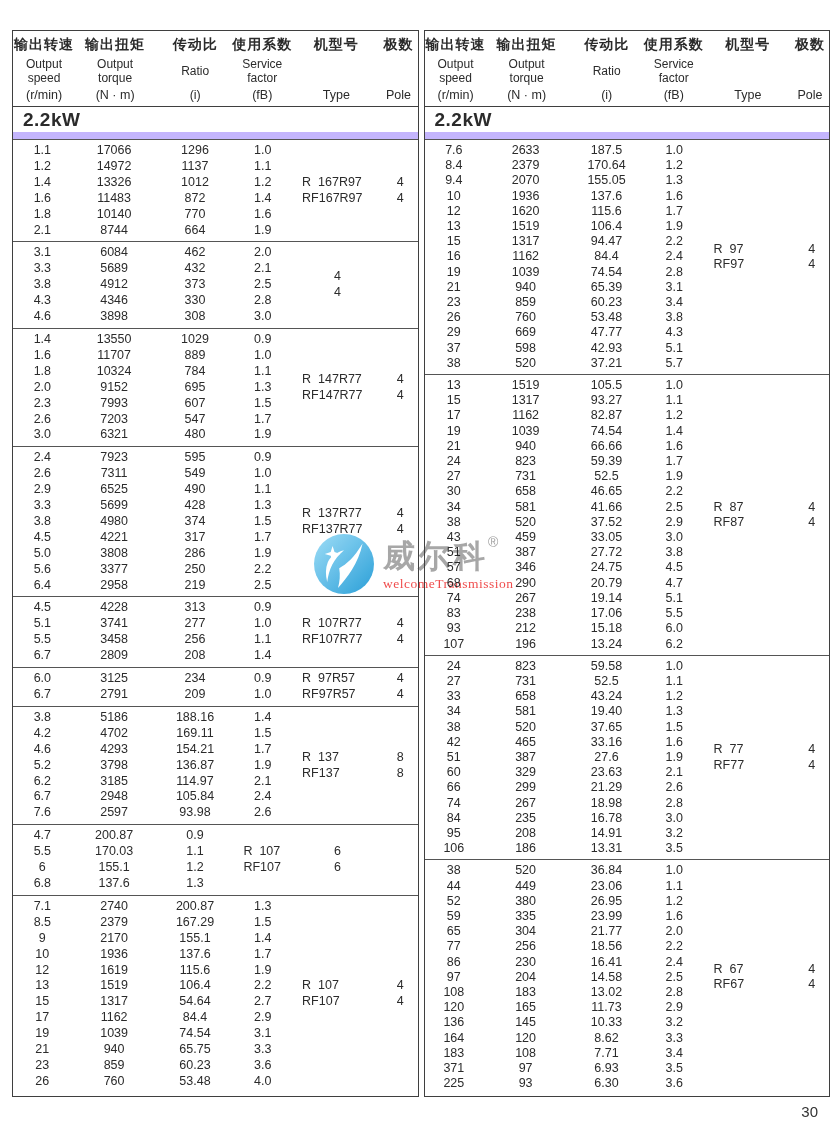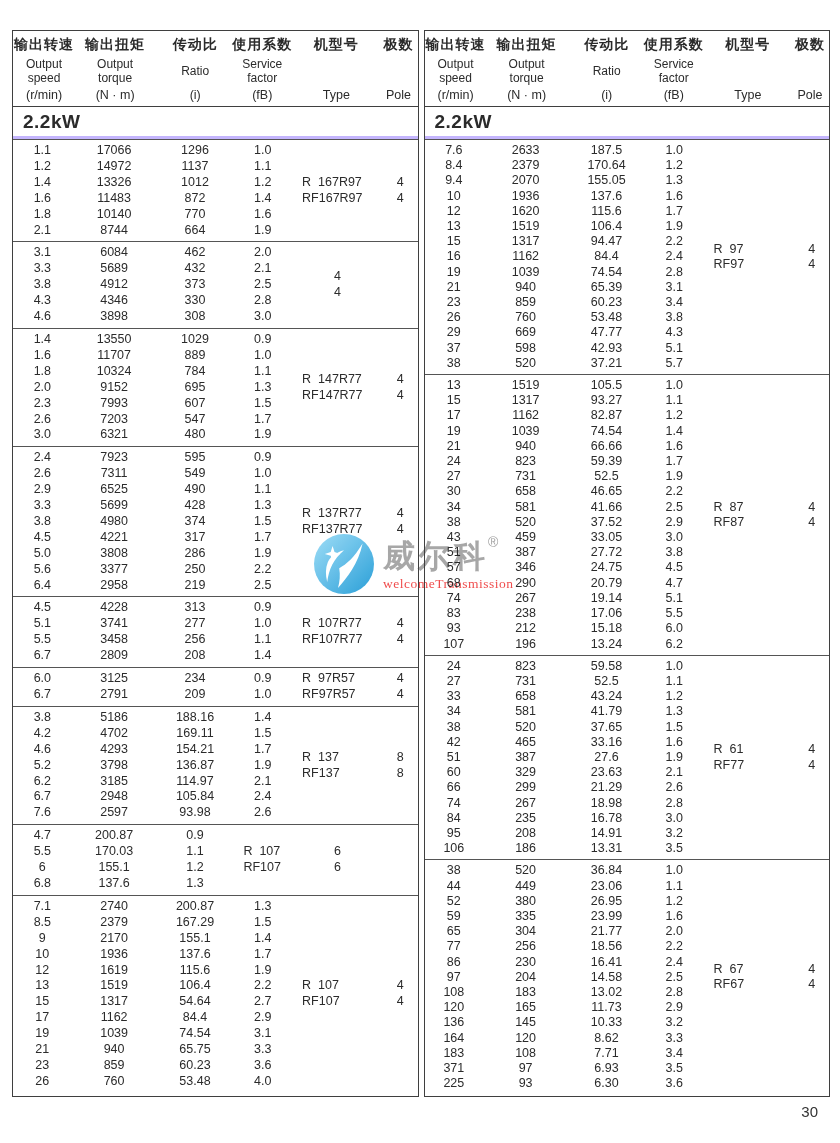--- a/index.html
+++ b/index.html
@@ -36,21 +36,21 @@
   .hcn   { font-size: 14px; font-weight: 600; letter-spacing: 1px; line-height: 18px; white-space: nowrap; }
   .hmid  { flex: 1 1 auto; display: flex; flex-direction: column; justify-content: center; }
   .hline { font-size: 12px; line-height: 14px; }
   .hunit { font-size: 12.5px; line-height: 15px; white-space: pre; }
   
   .tbody { flex: 1 1 auto; display: flex; flex-direction: column; overflow: hidden; }
   .power {
     height: 32px; display: flex; align-items: center;
     padding-left: 10px;
     font-size: 19px; font-weight: 700; letter-spacing: 0.5px;
-    border-bottom: 3px solid #c4b5fd;
+    border-bottom: 7px solid #c4b5fd;
   }
   .group {
     display: grid;
     grid-template-columns: 14.5% 21% 19% 14.5% 22.5% 8.5%;
     padding: 3px 0;
     border-top: 1px solid #555;
   }
   .group:first-of-type { border-top: none; }
   .gcol { display: flex; flex-direction: column; }
   .val  { font-size: 12.5px; line-height: var(--rh); text-align: center; white-space: pre; }
@@ -778,21 +778,21 @@
               <div class="val">299</div>
               <div class="val">267</div>
               <div class="val">235</div>
               <div class="val">208</div>
               <div class="val">186</div>
             </div>
             <div class="gcol">
               <div class="val">59.58</div>
               <div class="val">52.5</div>
               <div class="val">43.24</div>
-              <div class="val">41.79</div>
+              <div class="val">19.40</div>
               <div class="val">37.65</div>
               <div class="val">33.16</div>
               <div class="val">27.6</div>
               <div class="val">23.63</div>
               <div class="val">21.29</div>
               <div class="val">18.98</div>
               <div class="val">16.78</div>
               <div class="val">14.91</div>
               <div class="val">13.31</div>
             </div>
@@ -805,21 +805,21 @@
               <div class="val">1.6</div>
               <div class="val">1.9</div>
               <div class="val">2.1</div>
               <div class="val">2.6</div>
               <div class="val">2.8</div>
               <div class="val">3.0</div>
               <div class="val">3.2</div>
               <div class="val">3.5</div>
             </div>
             <div class="gcol type">
-              <div class="val">R  61</div>
+              <div class="val">R  77</div>
               <div class="val">RF77</div>
             </div>
             <div class="gcol pole">
               <div class="val">4</div>
               <div class="val">4</div>
             </div>
           </div>
           <div class="group">
             <div class="gcol">
               <div class="val">38</div>

